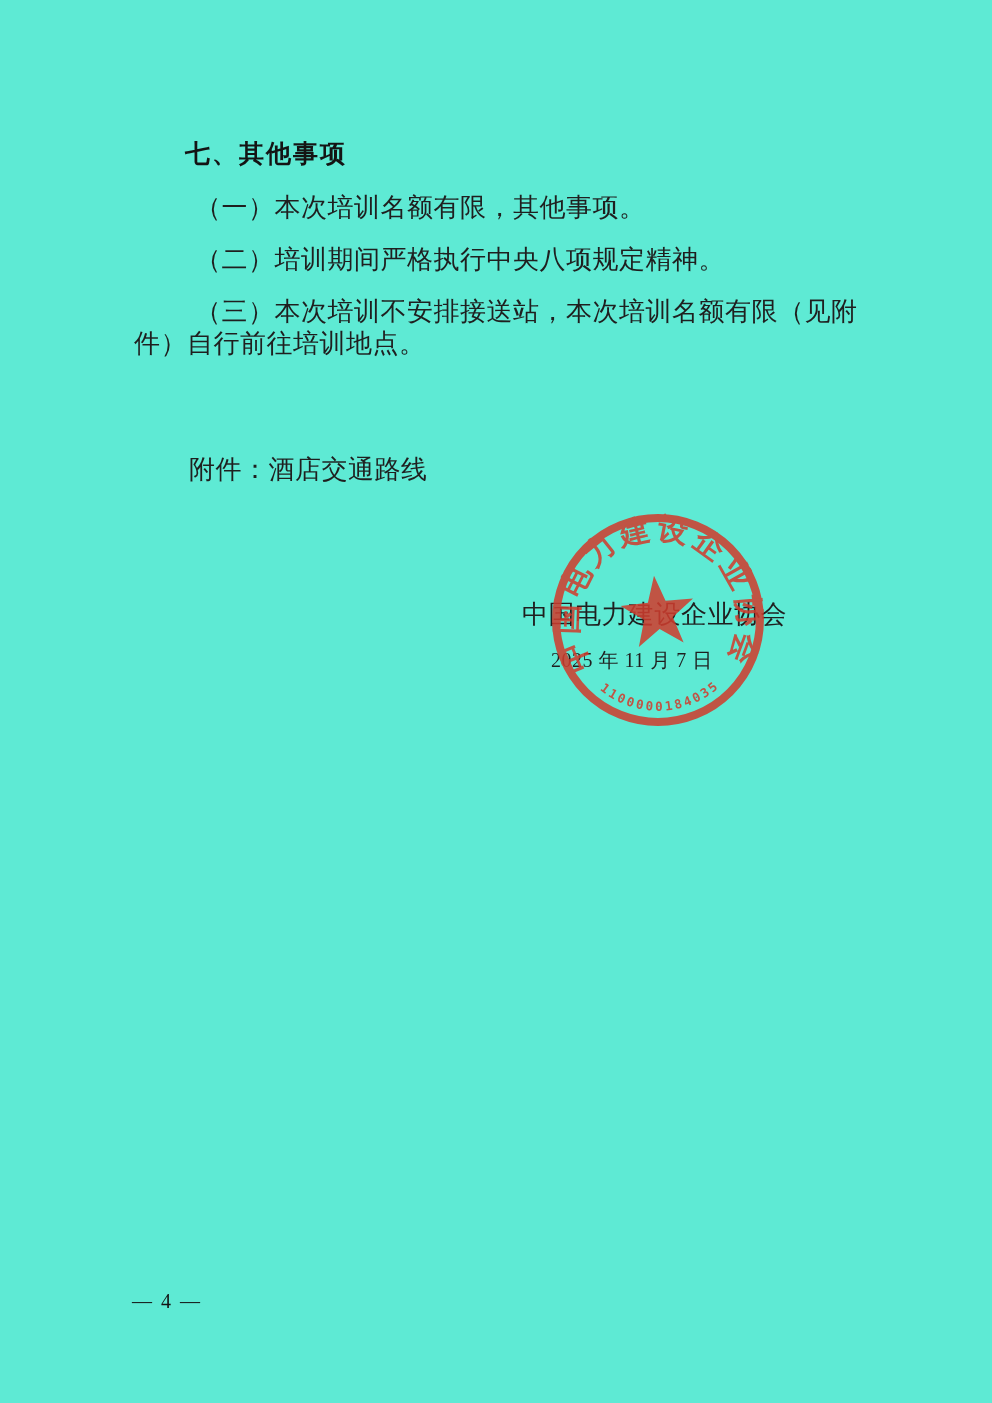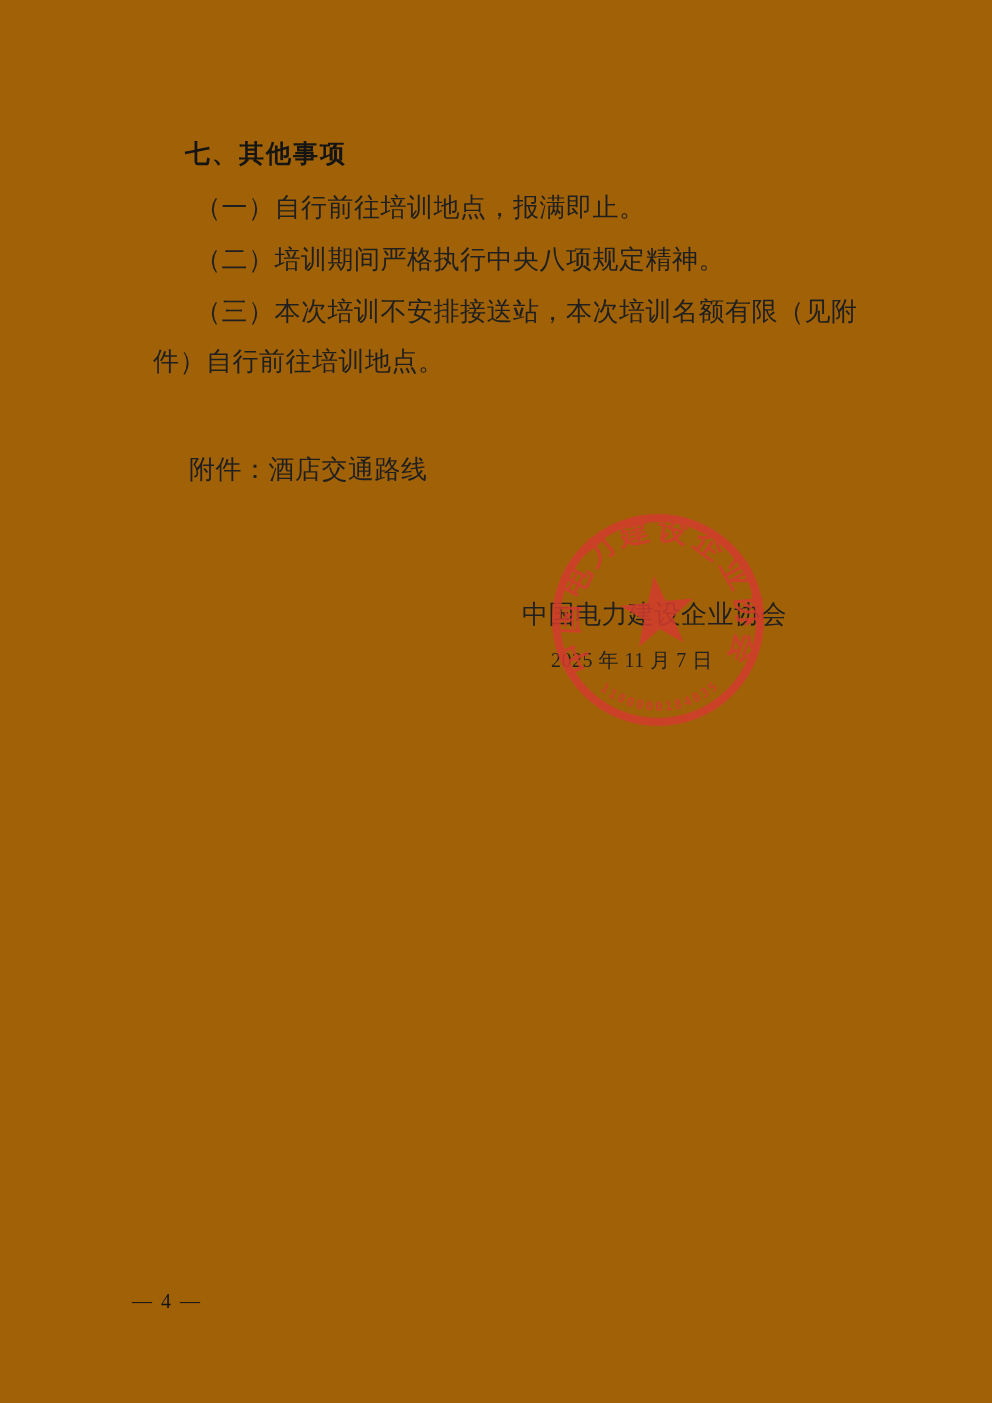--- a/index.html
+++ b/index.html
@@ -4,21 +4,21 @@
 <style>
   html, body { margin: 0; padding: 0; }
   body {
     background: #ffffff;
     font-family: "Liberation Serif", "DejaVu Serif", serif;
   }
   .page {
     position: relative;
     width: 992px;
     height: 1403px;
-    background: #a16207;
+    background: #5eead4;
     overflow: hidden;
   }
   .heading {
     position: absolute;
     left: 185px;
     top: 137px;
     margin: 0;
     font-family: "Liberation Sans", "DejaVu Sans", sans-serif;
     font-weight: bold;
     font-size: 25px;
@@ -30,21 +30,21 @@
     position: absolute;
     margin: 0;
     font-size: 26px;
     letter-spacing: 0.5px;
     color: #1f1f1f;
     white-space: nowrap;
   }
   .line-1 { left: 195px; top: 190px; }
   .line-2 { left: 195px; top: 242px; }
   .line-3 { left: 195px; top: 294px; }
-  .line-4 { left: 134px; top: 344px; margin-left: 19px; }
+  .line-4 { left: 134px; top: 326px; }
   .attachment-line { left: 189px; top: 452px; text-align: center; }
   .sig-org  { position: absolute; left: 522px; top: 597px; font-size: 26px; letter-spacing: 0.5px; color: #1f1f1f; white-space: nowrap; }
   .sig-date { position: absolute; left: 551px; top: 647px; font-size: 20px; letter-spacing: 0.5px; color: #1f1f1f; white-space: nowrap; }
   .seal {
     position: absolute;
     left: 547px;
     top: 509px;
     width: 222px;
     height: 222px;
     opacity: 0.86;
@@ -79,21 +79,21 @@
     white-space: nowrap;
   }
 </style>
 </head>
 <body>
 
 <div class="page">
 
   <h2 class="heading">七、其他事项</h2>
 
-  <p class="body-line line-1">（一）自行前往培训地点，报满即止。</p>
+  <p class="body-line line-1">（一）本次培训名额有限，其他事项。</p>
 
   <p class="body-line line-2">（二）培训期间严格执行中央八项规定精神。</p>
 
   <p class="body-line line-3">（三）本次培训不安排接送站，本次培训名额有限（见附</p>
 
   <p class="body-line line-4">件）自行前往培训地点。</p>
 
   <p class="body-line attachment-line">附件：酒店交通路线</p>
 
   <div class="sig-org">中国电力建设企业协会</div>

